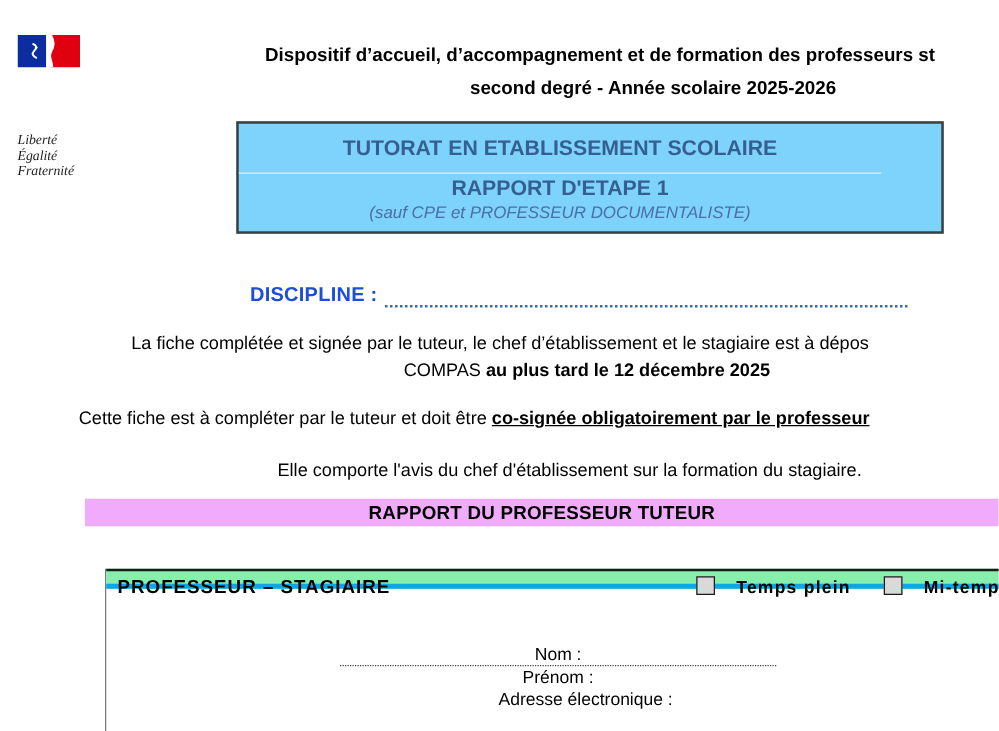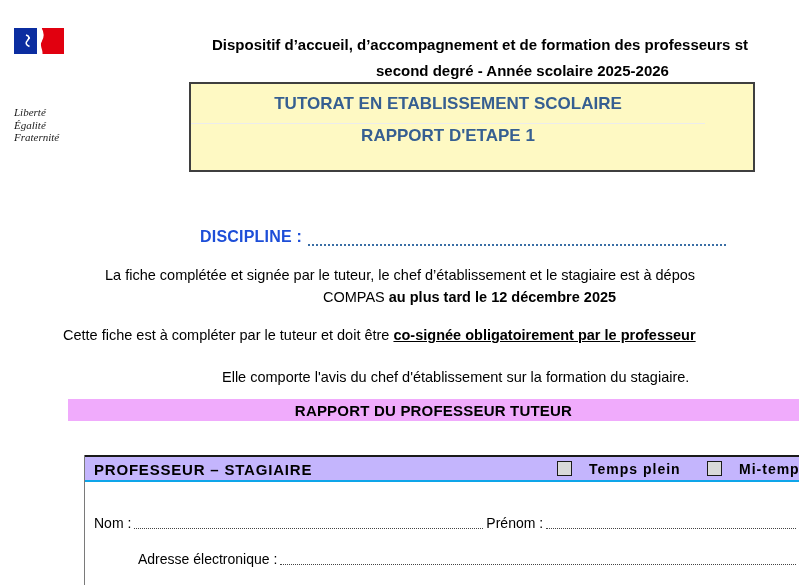--- a/index.html
+++ b/index.html
@@ -18,22 +18,22 @@
   .flag-svg { position: absolute; left: 14px; top: 28px; width: 50px; height: 26px; }
   .brand { position: absolute; left: 12px; top: 57px; font-weight: bold; font-size: 19px; line-height: 21px; color: #1a1a1a; letter-spacing: 0.2px; }
   .motto { position: absolute; left: 14px; top: 106px; font-family: "Liberation Serif", serif; font-style: italic; font-size: 11px; line-height: 12.5px; color: #1a1a1a; }
 
   
   .doc-title-1 { left: 212px; top: 36px; font-weight: bold; font-size: 15px; }
   .doc-title-2 { left: 376px; top: 62px; font-weight: bold; font-size: 15px; }
 
   
   .title-box {
-    position: absolute; left: 189px; top: 82px; width: 566px; height: 90px;
-    background: #fef9c3; border: 2px solid #3f3f3f;
+    position: absolute; left: 189px; top: 97px; width: 566px; height: 90px;
+    background: #7dd3fc; border: 2px solid #3f3f3f;
     padding-right: 48px;
   }
   .title-box-row1 {
     height: 40px; display: flex; align-items: center; justify-content: center;
     border-bottom: 1px solid #ececec;
   }
   .title-box-row2 { height: 45px; text-align: center; padding-top: 2px; }
   .tb-main { color: #365f91; font-weight: bold; font-size: 17px; }
   .tb-sub  { color: #4a6fa5; font-style: italic; font-size: 13.5px; margin-top: 1px; }
 
@@ -57,36 +57,36 @@
     background: #f0abfc; display: flex; align-items: center; justify-content: center;
   }
   .section-bar span { font-weight: bold; font-size: 15px; letter-spacing: 0.2px; }
 
   
   .ps-table {
     position: absolute; left: 84px; top: 455px; width: 715px; height: 130px;
     border-left: 1px solid #7a7a7a;
   }
   .ps-header {
-    position: relative; height: 27px; background: #c4b5fd;
-    border-top: 2px solid #1a1a1a; border-bottom: 2px solid #0ea5e9;
+    position: relative; height: 16px; background: #86efac;
+    border-top: 2px solid #1a1a1a; border-bottom: 4px solid #0ea5e9;
   }
   .ps-header-title {
     position: absolute; left: 9px; top: 4px;
     font-weight: bold; font-size: 15px; letter-spacing: 0.8px;
   }
   .checkbox {
     position: absolute; top: 4px; width: 15px; height: 15px;
     border: 1.7px solid #1a1a1a; background: #d9d9d9;
   }
   .cb1 { left: 472px; } .cb2 { left: 622px; }
   .cb-label { position: absolute; top: 4px; font-weight: bold; font-size: 14px; letter-spacing: 1px; white-space: nowrap; }
   .cb1-label { left: 504px; } .cb2-label { left: 654px; }
 
-  .ps-row { position: absolute; left: 9px; right: 0; display: flex; align-items: flex-start; font-size: 14px; }
+  .ps-row { position: absolute; left: 9px; right: 0; display: flex; align-items: center; font-size: 14px; flex-direction: column; }
   .row-nom { top: 60px; height: 18px; }
   .row-mail { top: 96px; height: 18px; margin-left: 44px; }
   .ps-row .lbl { line-height: 17px; }
   .dotline-dark { display: inline-block; height: 14px; border-bottom: 1.8px dotted #444; margin: 0 3px; }
   .w-fixed { width: 349px; }
   .grow { flex: 1 1 auto; }
 </style>
 </head>
 <body>
 
@@ -108,20 +108,21 @@
 
 <div class="abs doc-title-1">Dispositif d’accueil, d’accompagnement et de formation des professeurs st</div>
 <div class="abs doc-title-2">second degré - Année scolaire 2025-2026</div>
 
 <div class="title-box">
   <div class="title-box-row1">
     <span class="tb-main">TUTORAT EN ETABLISSEMENT SCOLAIRE</span>
   </div>
   <div class="title-box-row2">
     <div class="tb-main">RAPPORT D'ETAPE 1</div>
+    <div class="tb-sub">(sauf CPE et PROFESSEUR DOCUMENTALISTE)</div>
   </div>
 </div>
 
 <div class="abs discipline">
   <span class="discipline-label">DISCIPLINE :</span>
   <span class="dotline-blue"></span>
 </div>
 
 <div class="abs p-text para1-l1">La fiche complétée et signée par le tuteur, le chef d’établissement et le stagiaire est à dépos</div>
 <div class="abs p-text para1-l2">

